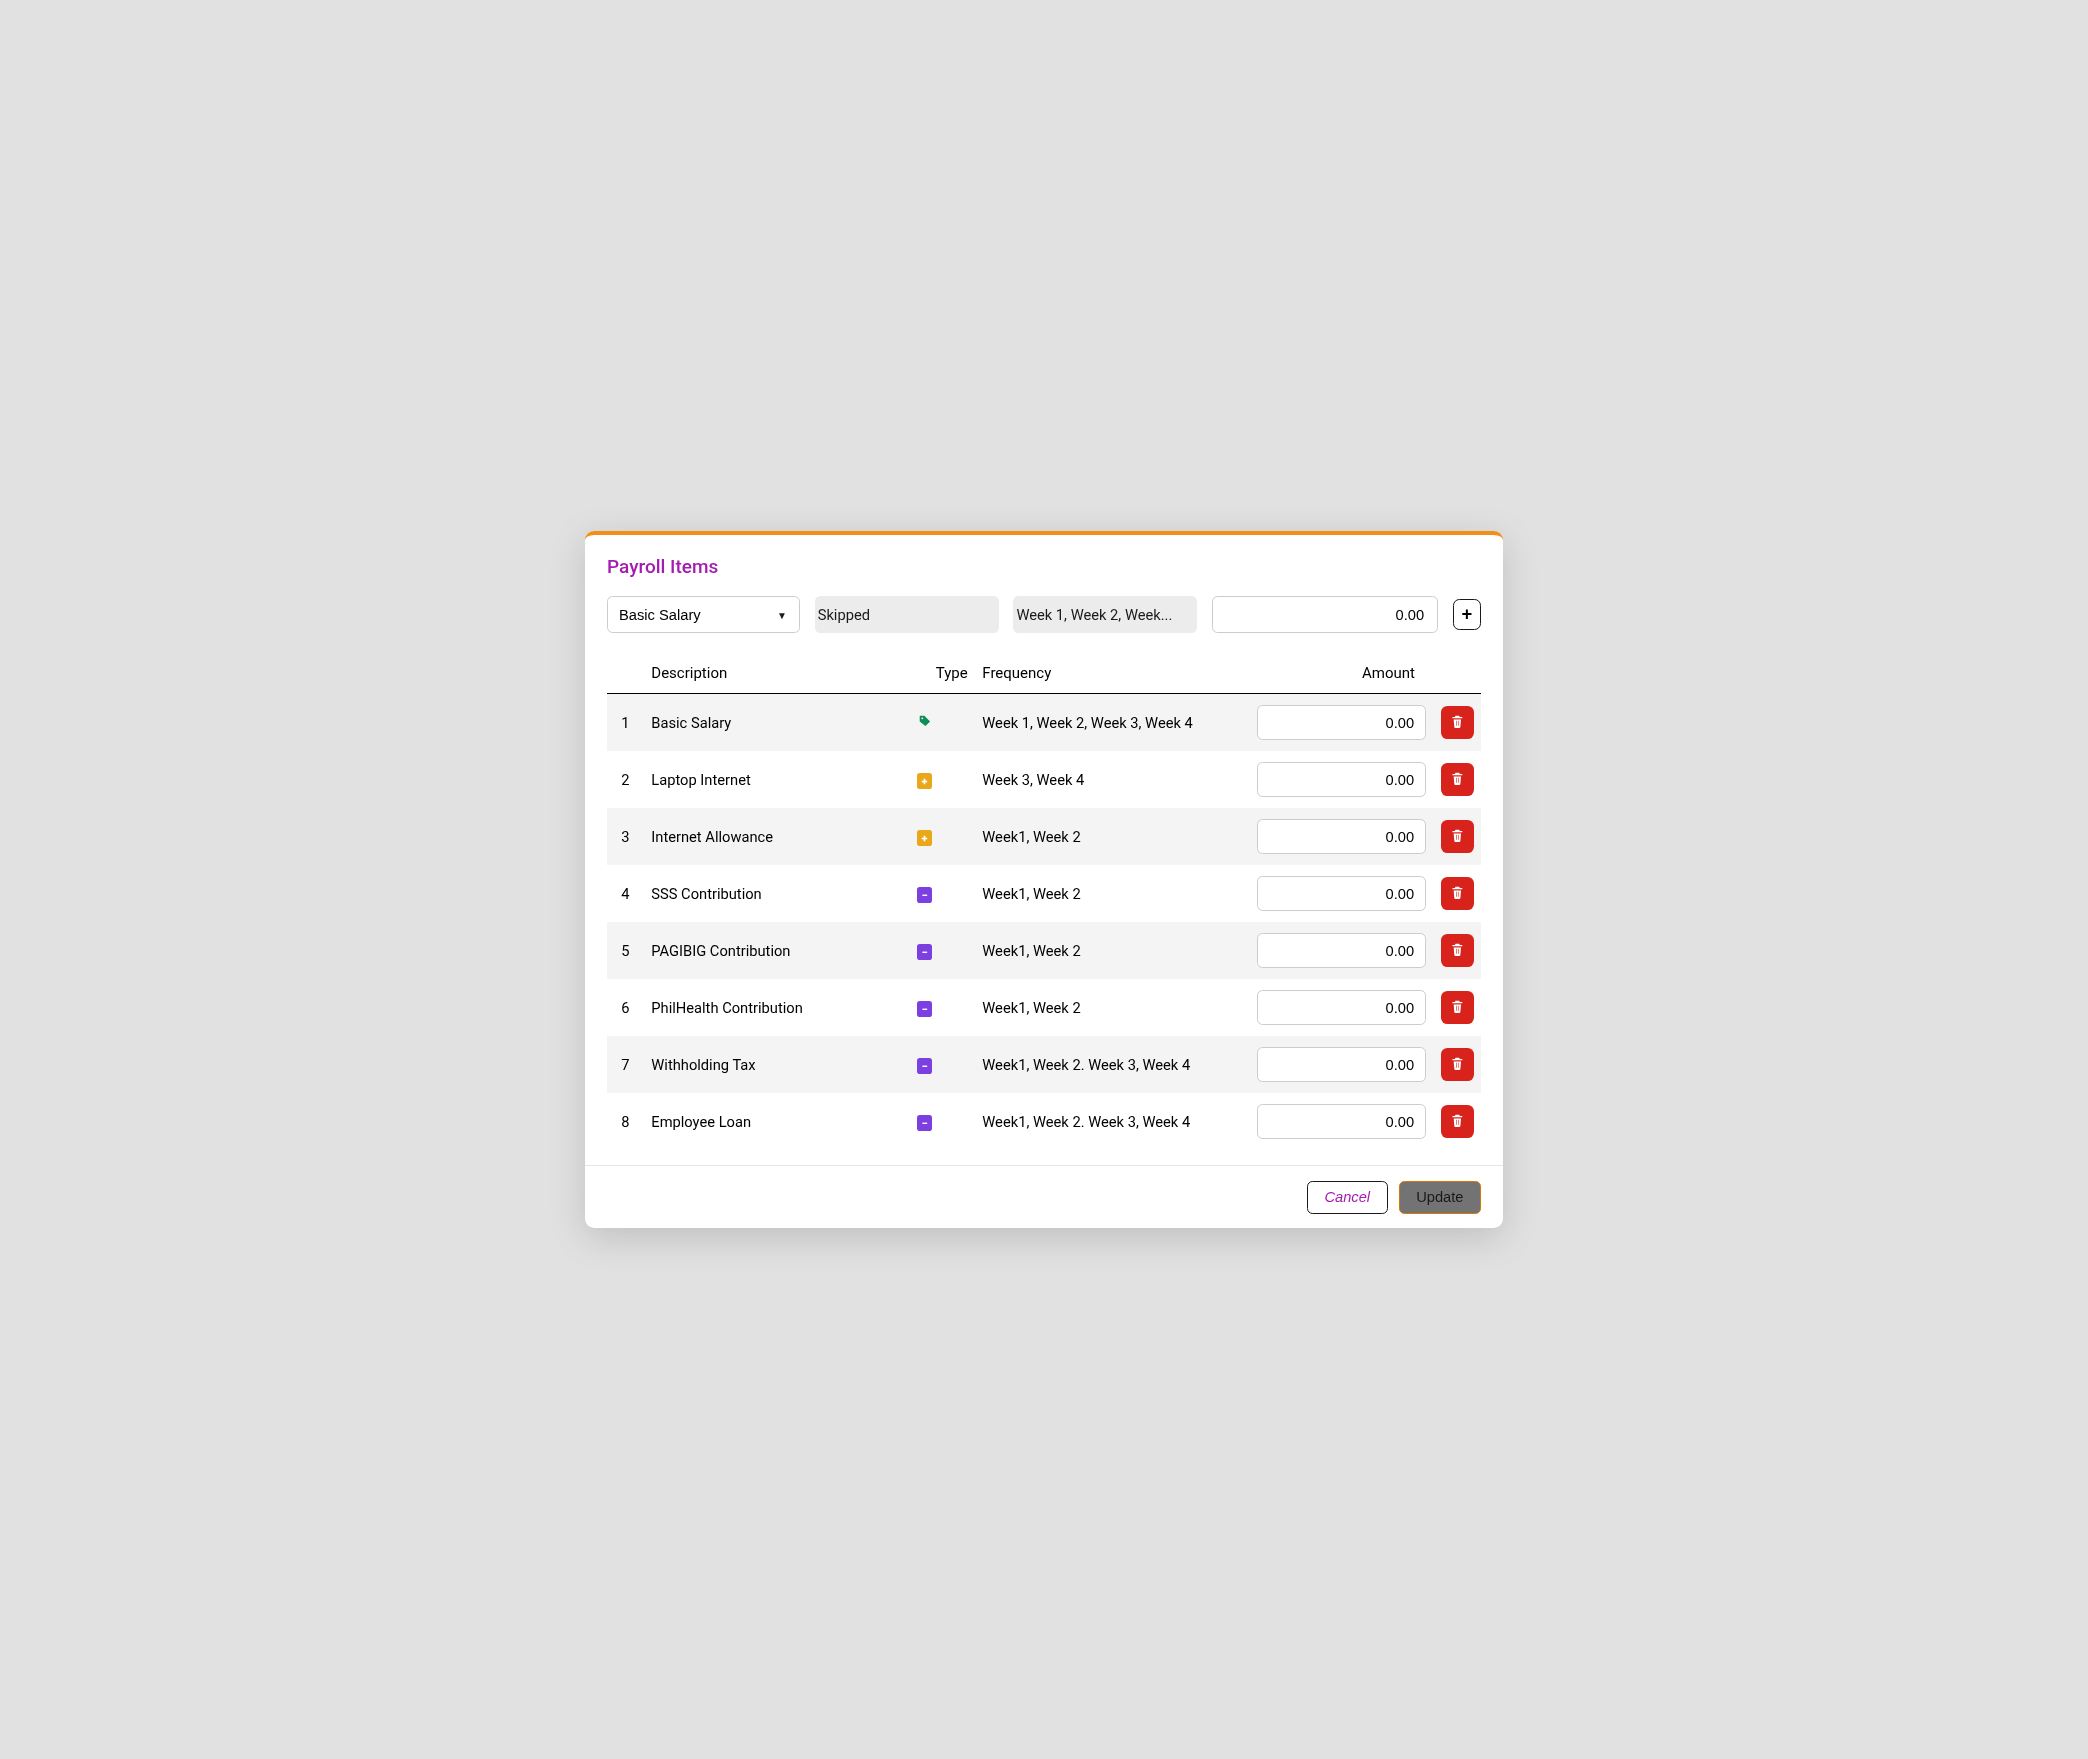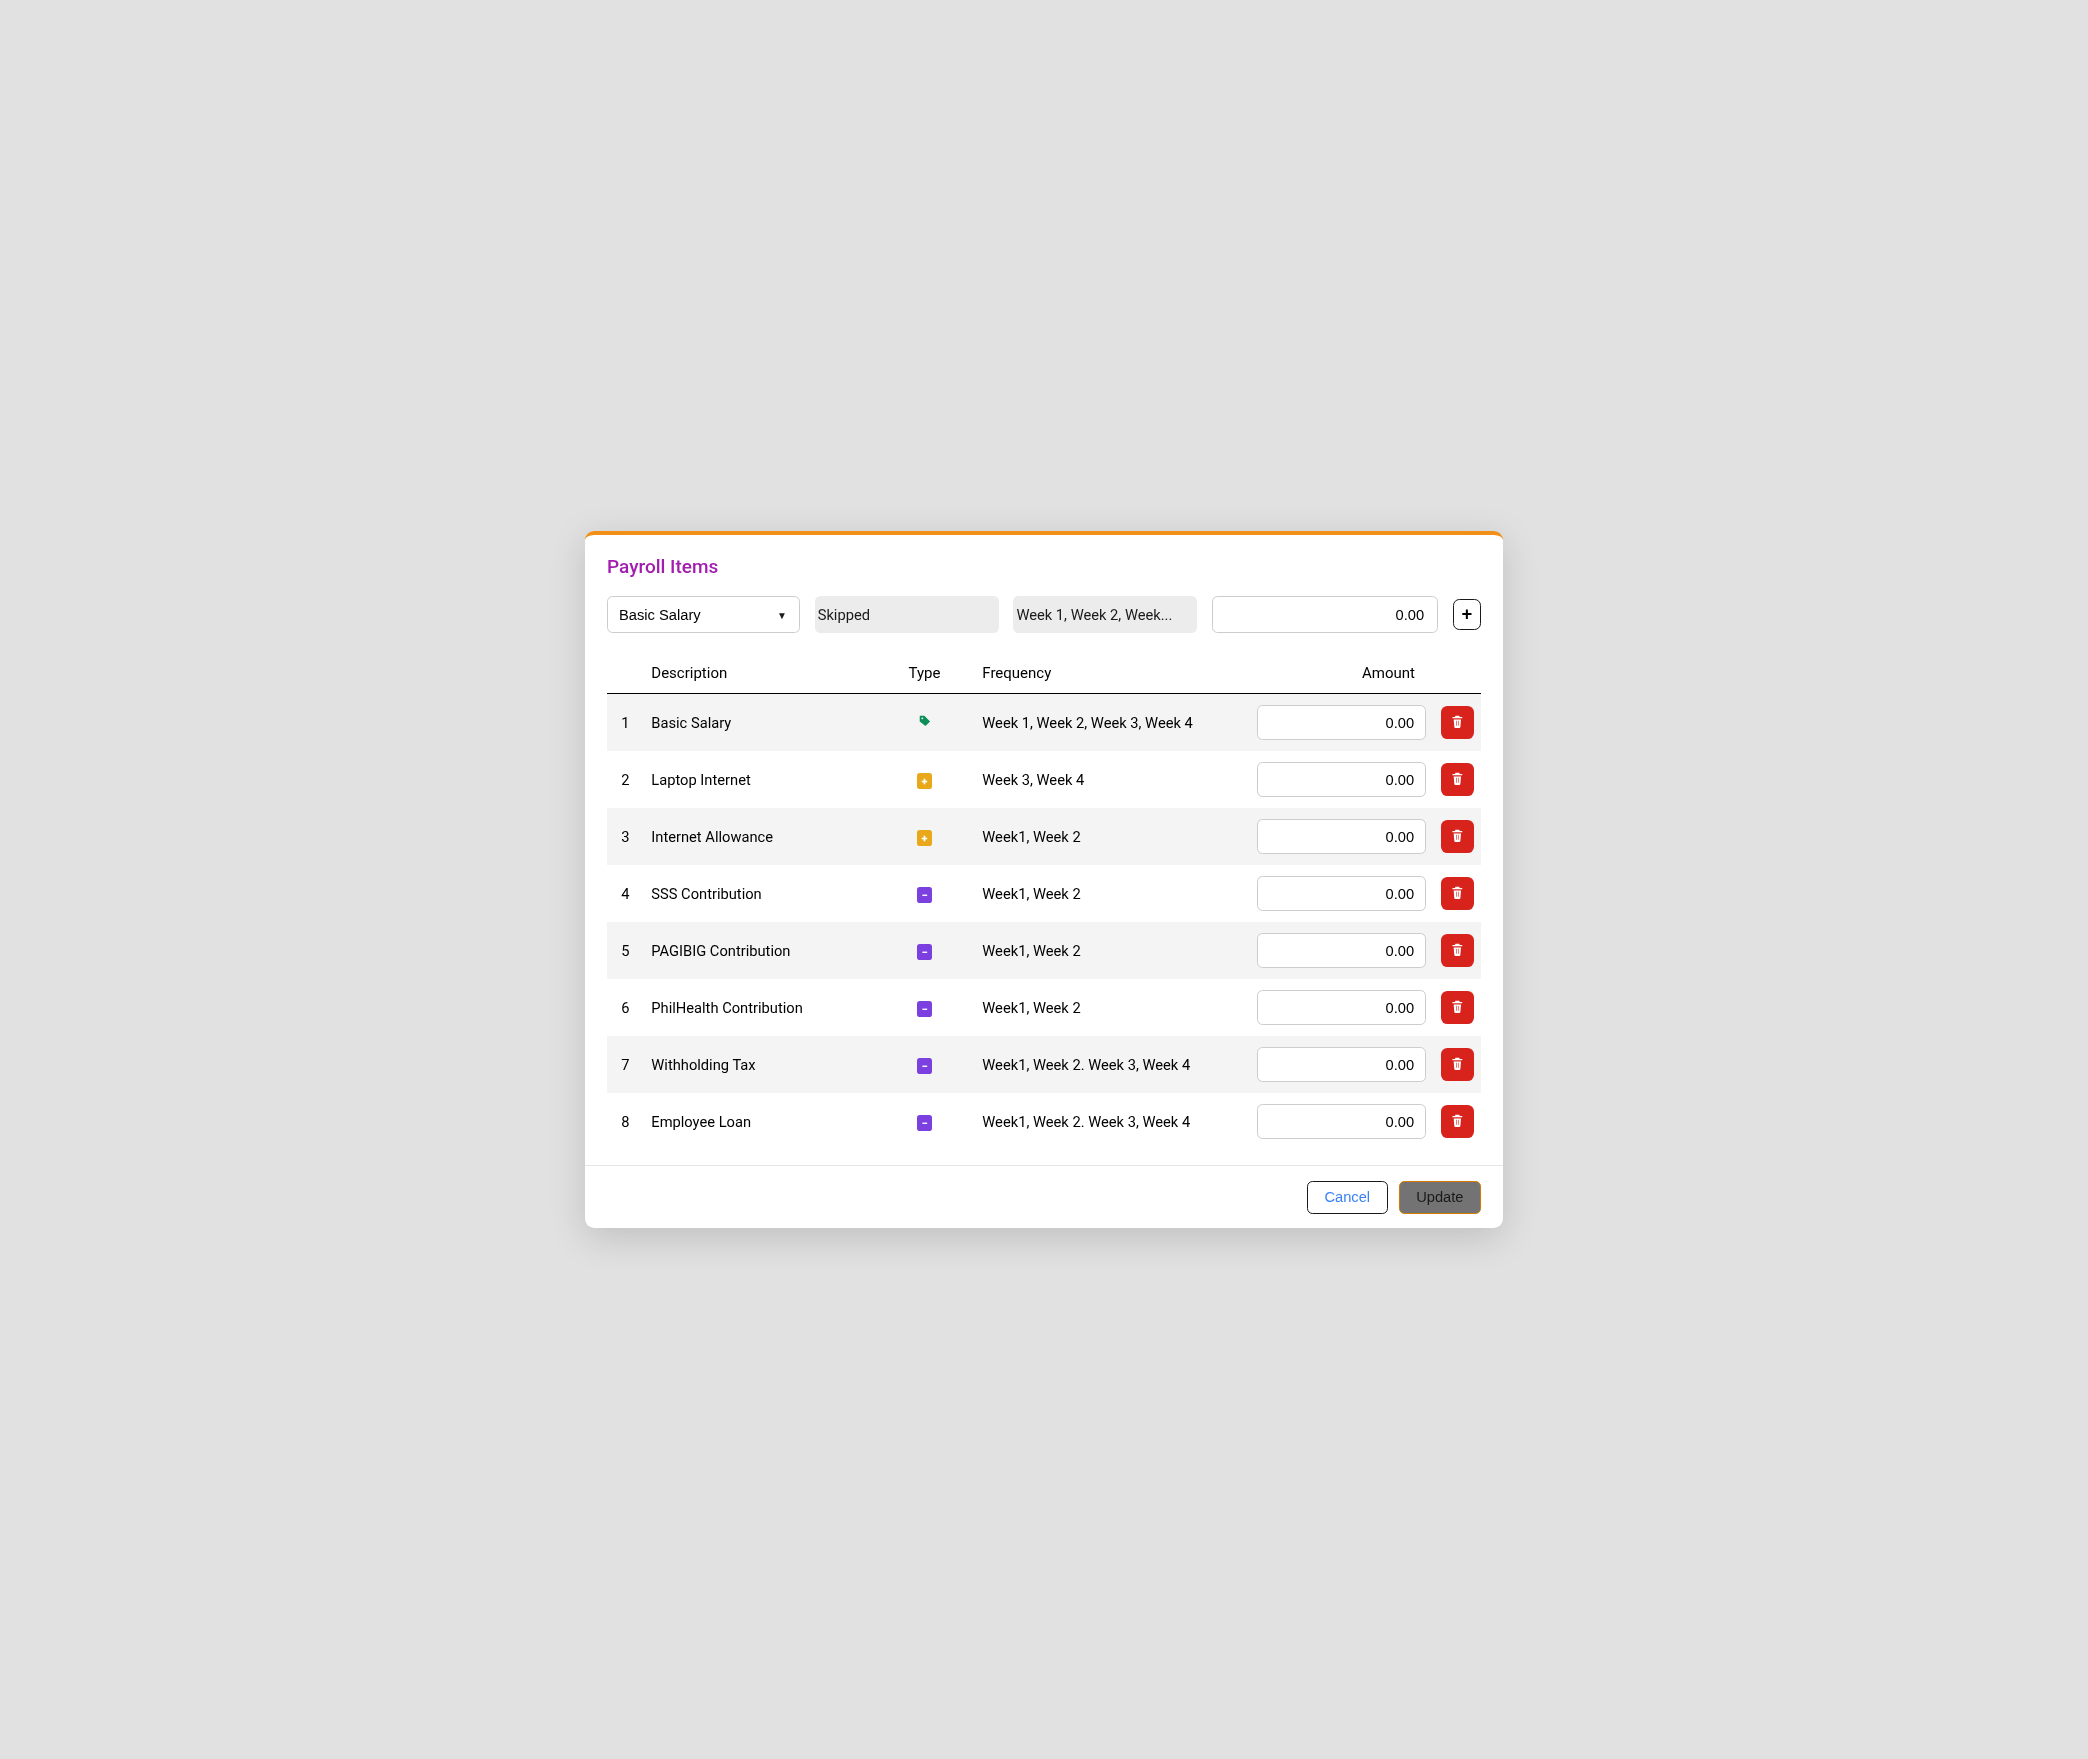--- a/index.html
+++ b/index.html
@@ -125,21 +125,21 @@
   }
   thead th {
     text-align: left;
     font-weight: 400;
     font-size: 15px;
     padding: 9.2px 7.3px 11px 7.3px;
     border-bottom: 1.4px solid #000;
   }
   thead th.col-num { width: 37px; }
   thead th.col-desc { width: 230px; }
-  thead th.col-type { width: 101px; text-align: center; }
+  thead th.col-type { width: 101px; text-align: right; }
   thead th.col-freq { }
   thead th.col-amt { width: 184px; text-align: right; padding-right: 18.4px; }
   thead th.col-act { width: 44px; }
 
   tbody tr.stripe { background: #f4f4f4; }
   tbody td {
     padding: 11px 7.3px;
     font-size: 14.7px;
     vertical-align: middle;
   }
@@ -198,21 +198,22 @@
   .btn {
     height: 33px;
     padding: 0 16.5px;
     border-radius: 5.5px;
     font-size: 14.7px;
     cursor: pointer;
   }
   .btn-cancel {
     background: #fff;
     border: 1.4px solid #1a1a1a;
-    color: #3b82f6;
+    color: #a21caf;
+    font-style: italic;
   }
   .btn-update {
     background: #737373;
     border: 1.4px solid #d77800;
     color: #1a1a1a;
     font-weight: 500;
   }
 </style>
 </head>
 <body>

